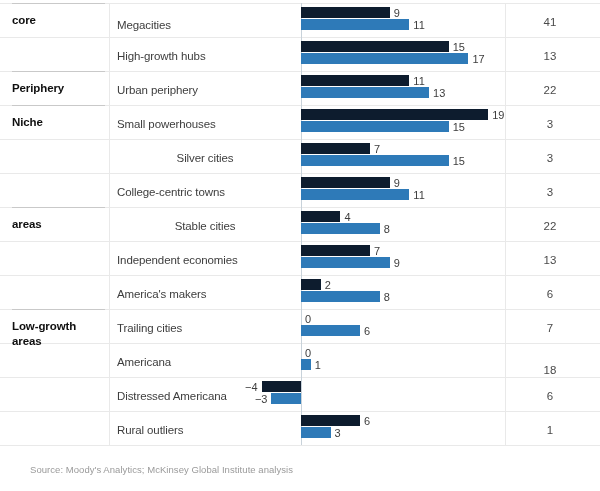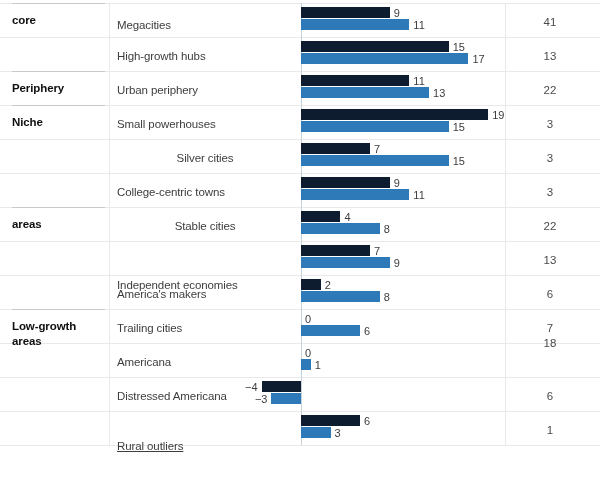--- a/index.html
+++ b/index.html
@@ -173,26 +173,26 @@
     </div>
 
   <div id="row-labels">
       <div class="row-label" style="top: 19px;">Megacities</div>
       <div class="row-label" style="top: 50px;">High-growth hubs</div>
       <div class="row-label" style="top: 84px;">Urban periphery</div>
       <div class="row-label" style="top: 118px;">Small powerhouses</div>
       <div class="row-label" style="top: 152px; text-align: center;">Silver cities</div>
       <div class="row-label" style="top: 186px;">College-centric towns</div>
       <div class="row-label" style="top: 220px; text-align: center;">Stable cities</div>
-      <div class="row-label" style="top: 254px; margin-top: 25px;">Independent economies</div>
+      <div class="row-label" style="top: 254px;">Independent economies</div>
       <div class="row-label" style="top: 288px;">America's makers</div>
       <div class="row-label" style="top: 322px;">Trailing cities</div>
       <div class="row-label" style="top: 356px;">Americana</div>
       <div class="row-label" style="top: 390px;">Distressed Americana</div>
-      <div class="row-label" style="top: 440px; text-decoration: underline;">Rural outliers</div>
+      <div class="row-label" style="top: 424px;">Rural outliers</div>
     </div>
 
   <div id="bars">
       <div class="bar dark" style="left: 301px; top: 7px; width: 88.65px;"></div>
       <div class="bar-value right" style="top: 7.5px; left: 393.65px;">9</div>
       <div class="bar light" style="left: 301px; top: 19px; width: 108.35px;"></div>
       <div class="bar-value right" style="top: 19.5px; left: 413.35px;">11</div>
       <div class="bar dark" style="left: 301px; top: 41px; width: 147.75px;"></div>
       <div class="bar-value right" style="top: 41.5px; left: 452.75px;">15</div>
       <div class="bar light" style="left: 301px; top: 53px; width: 167.45px;"></div>
@@ -245,18 +245,19 @@
       <div class="right-value" style="top: 16px;">41</div>
       <div class="right-value" style="top: 50px;">13</div>
       <div class="right-value" style="top: 84px;">22</div>
       <div class="right-value" style="top: 118px;">3</div>
       <div class="right-value" style="top: 152px;">3</div>
       <div class="right-value" style="top: 186px;">3</div>
       <div class="right-value" style="top: 220px;">22</div>
       <div class="right-value" style="top: 254px;">13</div>
       <div class="right-value" style="top: 288px;">6</div>
       <div class="right-value" style="top: 322px;">7</div>
-      <div class="right-value" style="top: 337px;">18</div>
+      <div class="right-value" style="top: 364px;">18</div>
       <div class="right-value" style="top: 390px;">6</div>
       <div class="right-value" style="top: 424px;">1</div>
     </div>
 
+  <div class="source-note">Source: Moody's Analytics; McKinsey Global Institute analysis</div>
 </div>
 
 </body></html>

